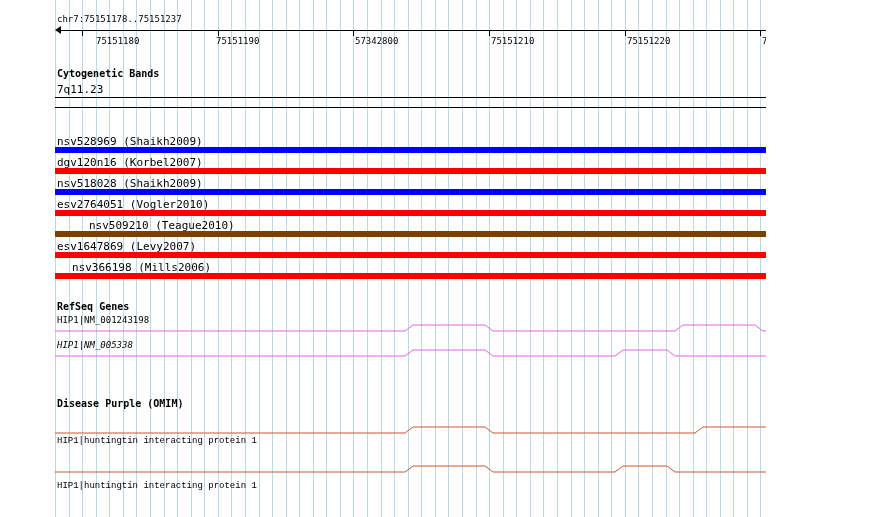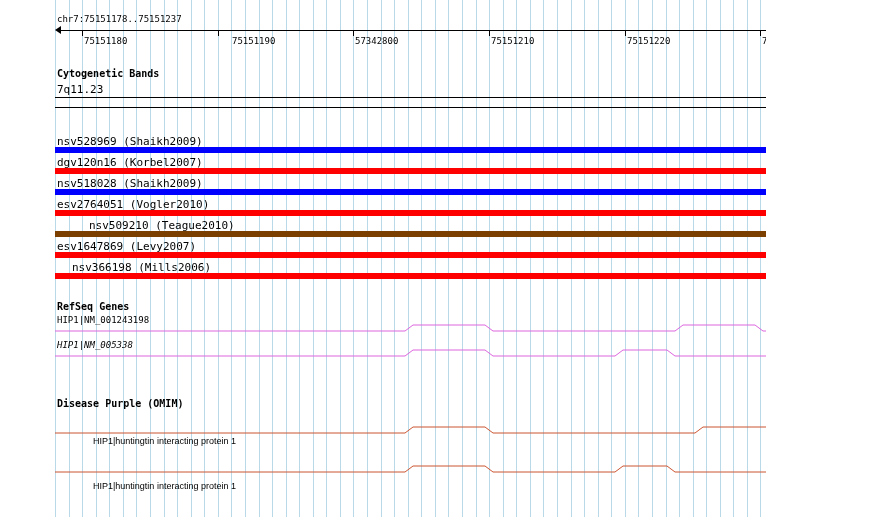--- a/index.html
+++ b/index.html
@@ -119,22 +119,21 @@
     font-size: 9px;
     color: #000;
     white-space: nowrap;
     font-family: "DejaVu Sans Mono", monospace;
   }
   .omim-label {
     position: absolute;
     font-size: 9px;
     color: #000;
     white-space: nowrap;
-    font-family: Liberation Sans, sans-serif;
-    padding-left: 36px;
+    font-family: Liberation Mono, monospace;
   }
   .gene-track {
     position: absolute;
     left: 55px;
     width: 814px;
     height: 14px;
   }
   .gene-track svg { display: block; }
 </style>
 </head>
@@ -206,23 +205,23 @@
       <div class="gridline" style="left: 869px;"></div>
     </div>
   <div class="panel-left-border"></div>
 
   <div class="ruler-label">chr7:75151178..75151237</div>
   <div class="ruler-axis"></div>
   <div class="ruler-arrow-left"></div>
   <div class="ruler-arrow-right"></div>
   <div id="ruler-ticks">
       <div class="tick" style="left: 82px;"></div>
-      <div class="tick-label" style="left: 84px;">75151180</div>
+      <div class="tick-label" style="left: 96px;">75151180</div>
       <div class="tick" style="left: 218px;"></div>
-      <div class="tick-label" style="left: 232px;">75151190</div>
+      <div class="tick-label" style="left: 216px;">75151190</div>
       <div class="tick" style="left: 353px;"></div>
       <div class="tick-label" style="left: 355px;">57342800</div>
       <div class="tick" style="left: 489px;"></div>
       <div class="tick-label" style="left: 491px;">75151210</div>
       <div class="tick" style="left: 625px;"></div>
       <div class="tick-label" style="left: 627px;">75151220</div>
       <div class="tick" style="left: 760px;"></div>
       <div class="tick-label" style="left: 762px;">75151230</div>
     </div>
 

